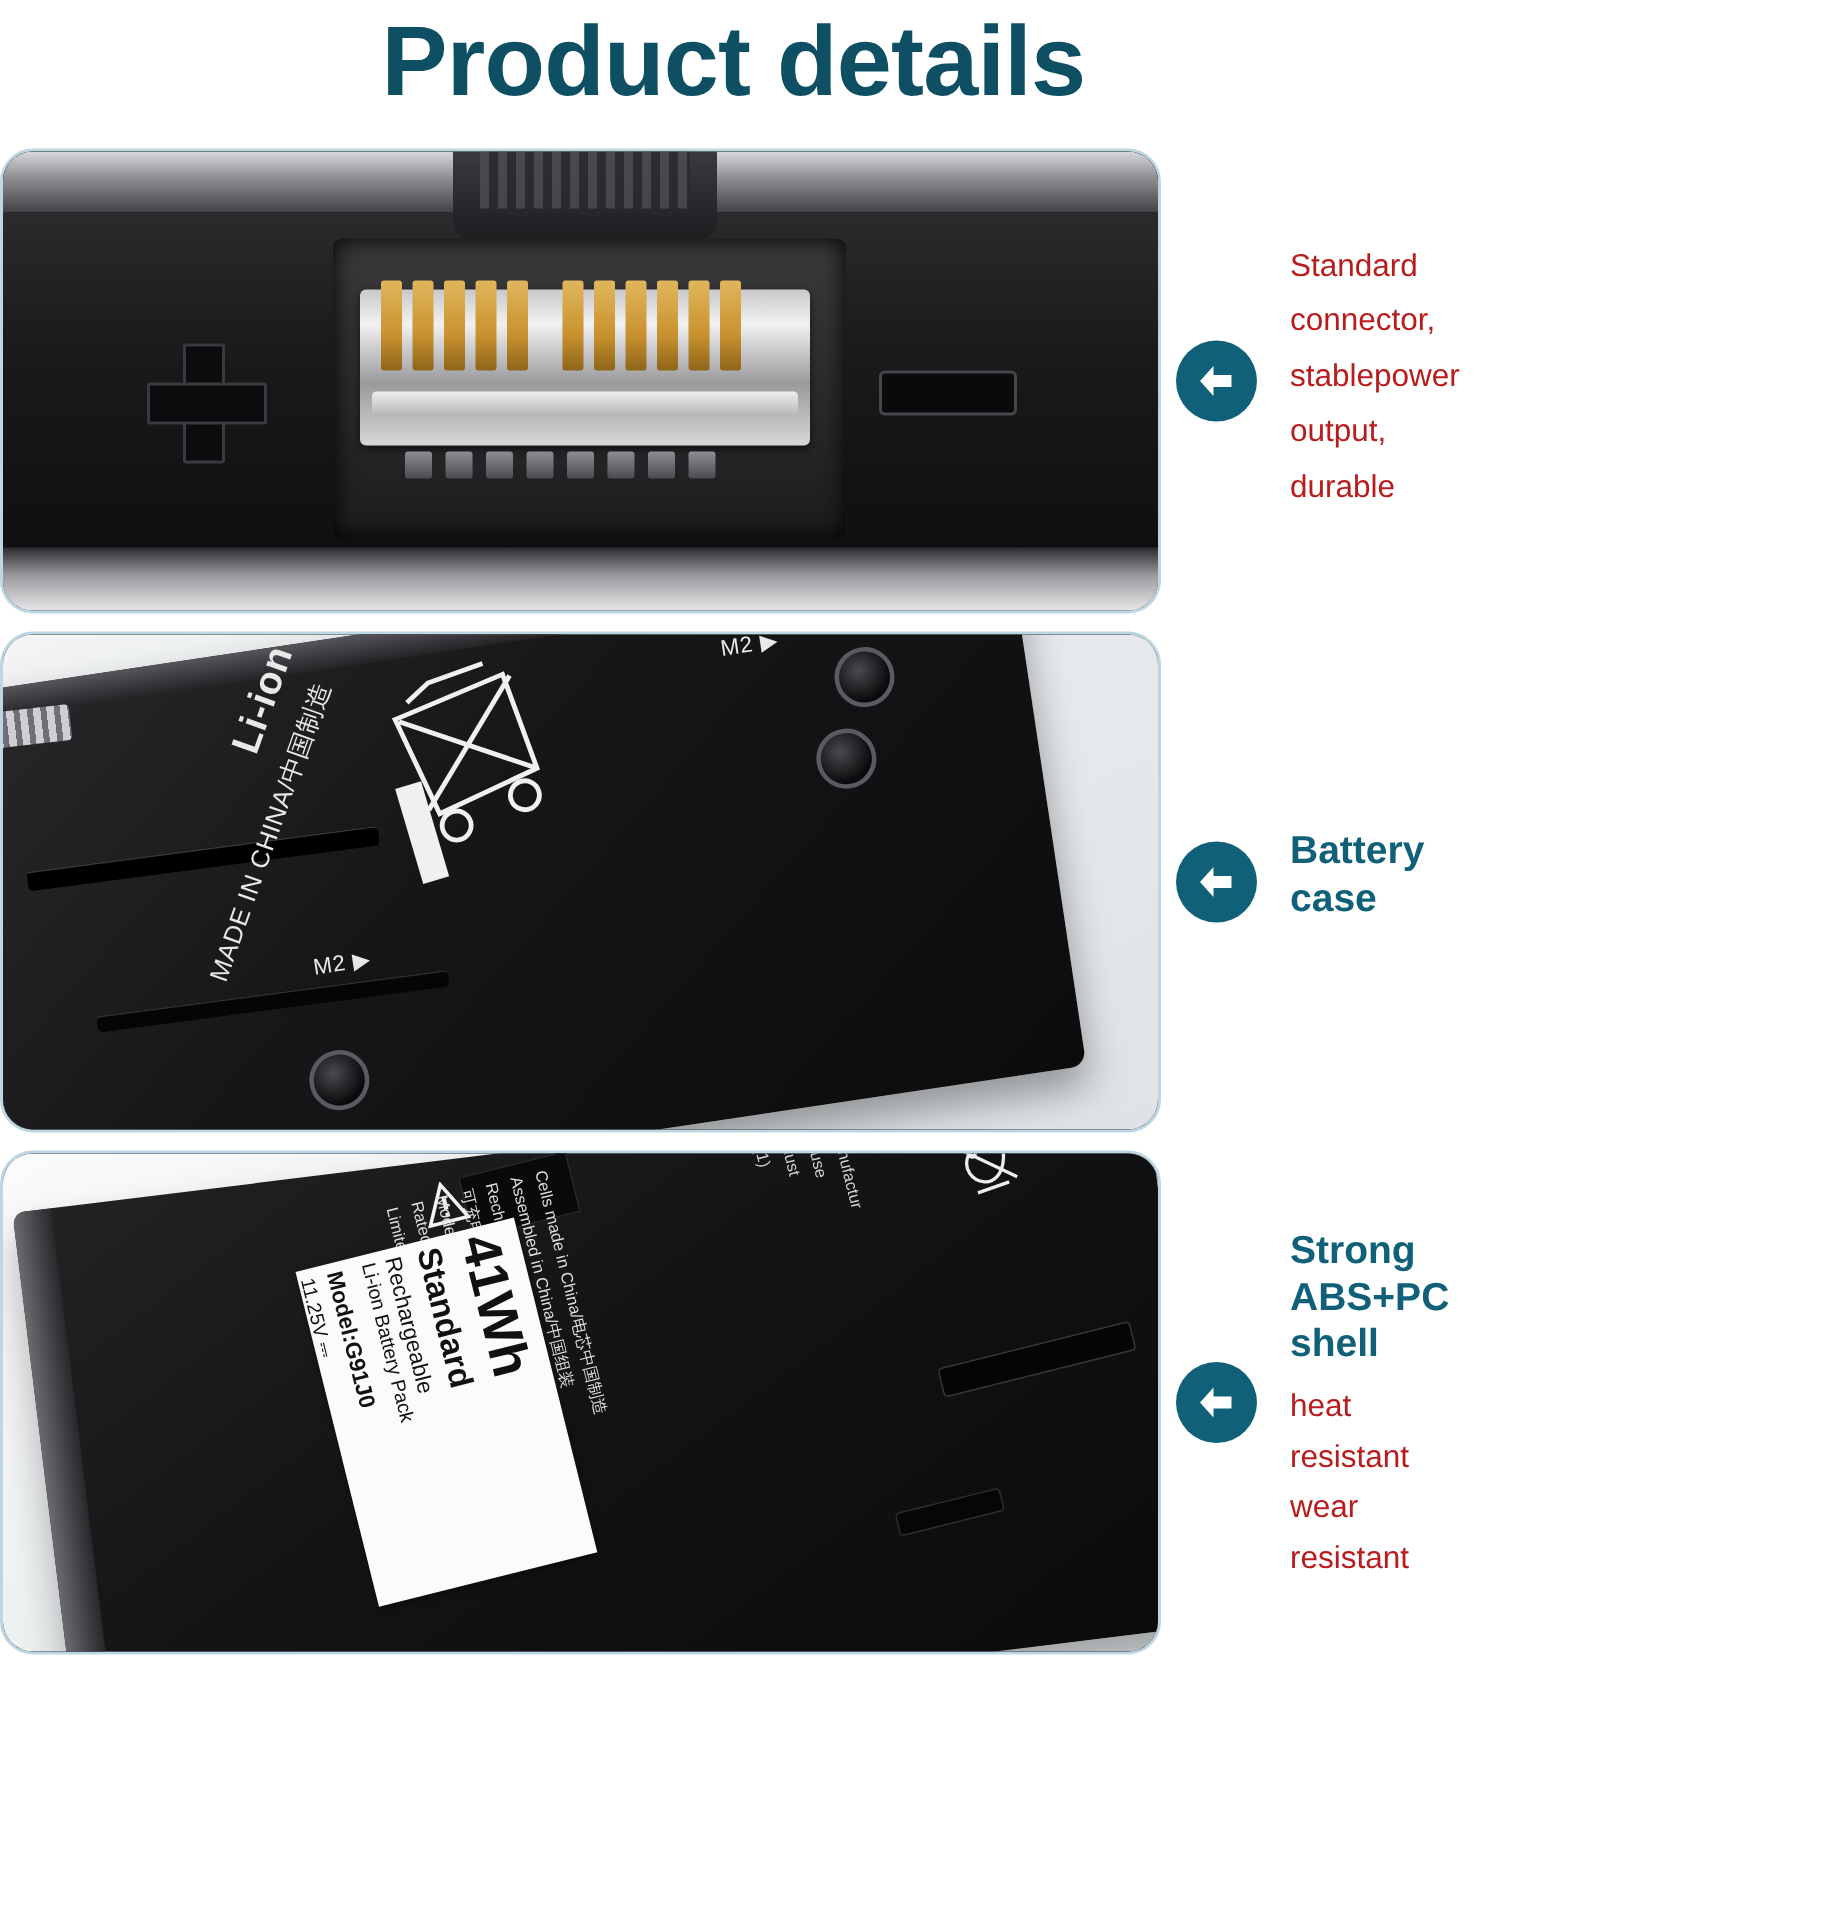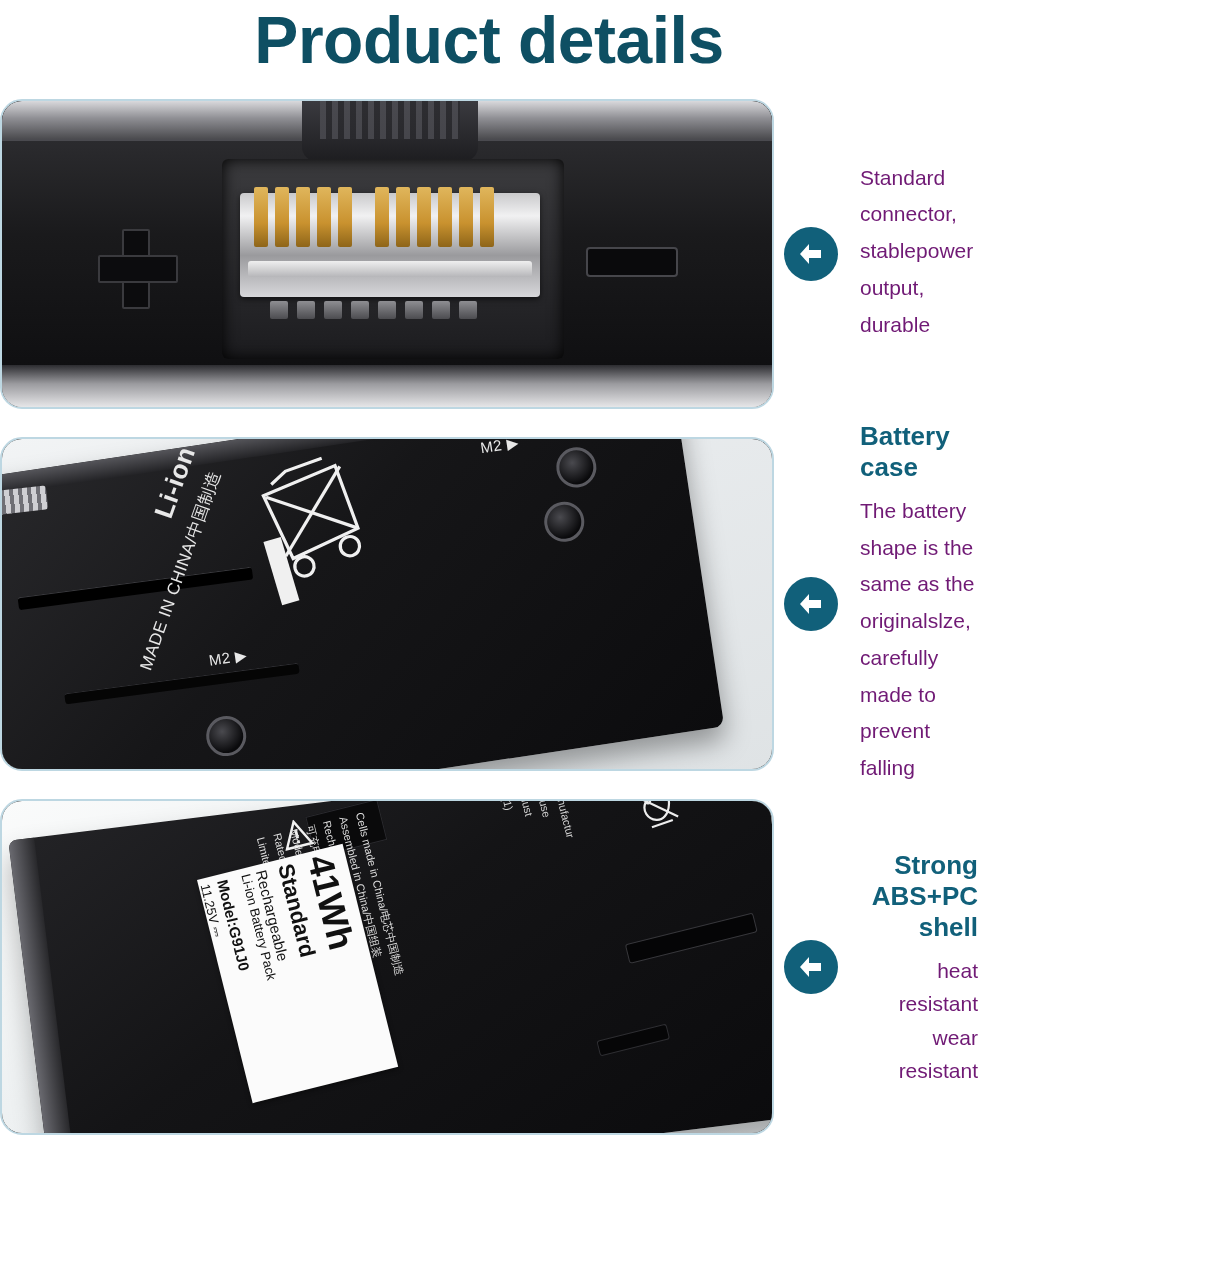--- a/index.html
+++ b/index.html
@@ -85,27 +85,27 @@
   .calltext { max-width: 330px; }
   .callhead {
     font-size: 26px;
     font-weight: bold;
     color: #11607a;
     margin: 0 0 10px 0;
     line-height: 1.2;
   }
   .callbody {
     font-size: 21px;
-    color: #701a75;
+    color: #b91c1c;
     line-height: 1.75;
     margin: 0;
   }
   .row-1 .calltext { margin-top: -4px; }
-  .row-3 .calltext { margin-top: 4px; text-align: right; }
-  .row-3 .callbody { line-height: 1.6; margin-left: 12px; }
+  .row-3 .calltext { margin-top: 4px; }
+  .row-3 .callbody { line-height: 1.6; }
 
   
   .img1-bg {
     position: absolute;
     inset: 0;
     background:
       linear-gradient(180deg, #1b1b1d 0%, #232326 30%, #121214 64%, #2a2a2d 88%, #d8d8da 100%);
   }
   .img1-top {
     position: absolute;
@@ -479,21 +479,20 @@
         </div>
       </div>
       <div class="callout">
         <div class="arrow">
           <svg width="30" height="26" viewBox="0 0 30 26" aria-hidden="true">
             <path d="M13 3 L4 13 L13 23 L13 17 L25 17 L25 9 L13 9 Z" fill="#ffffff"></path>
           </svg>
         </div>
         <div class="calltext">
           <p class="callhead">Battery case</p>
-          <p class="callbody">The battery shape is the same as the originalslze, carefully made to prevent falling</p>
         </div>
       </div>
     </div>
 
     <div class="row row-3">
       <div class="photo h3">
         <div class="img3-bg"></div>
         <div class="img3-body">
           <div class="img3-side"></div>
           <div class="img3-blackbox"></div>

